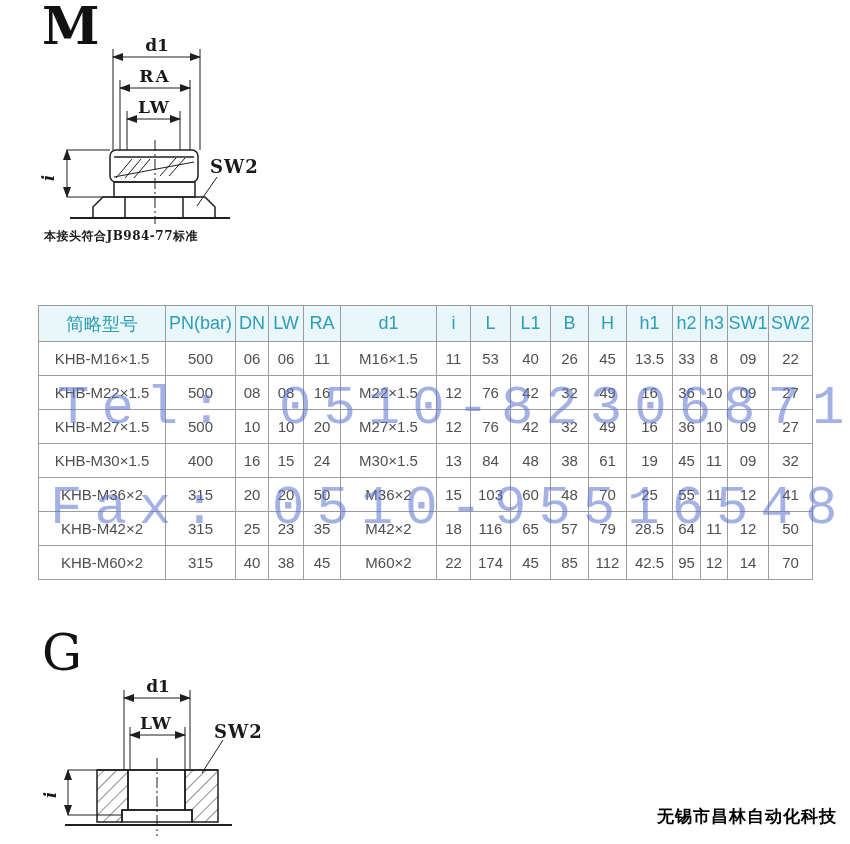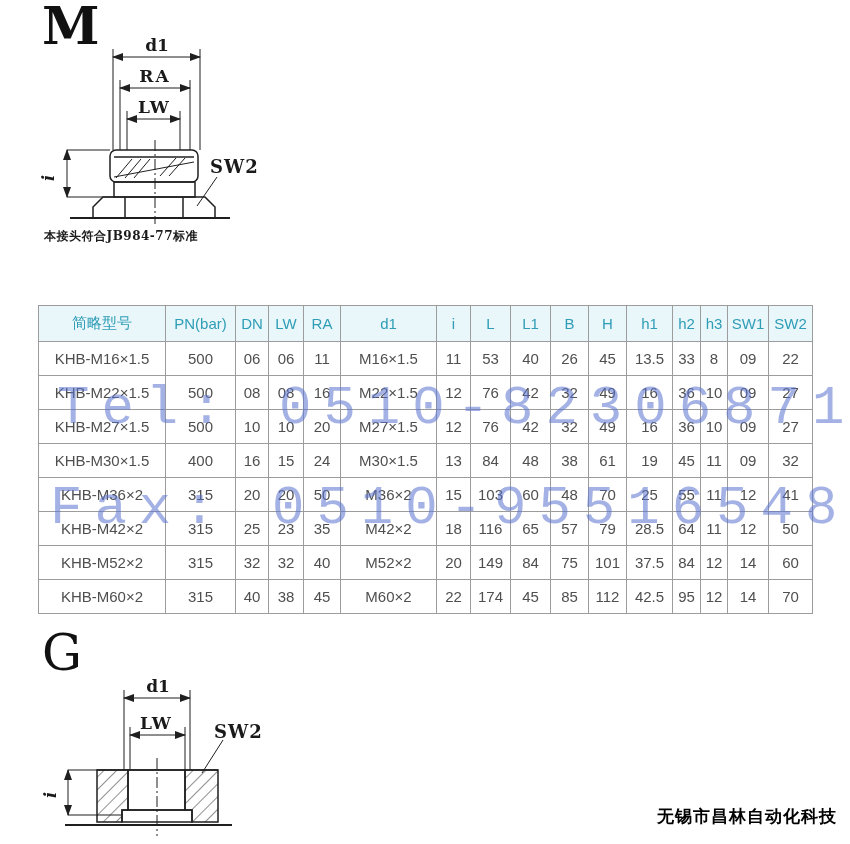--- a/index.html
+++ b/index.html
@@ -35,21 +35,21 @@
   table.spec {
     border-collapse:collapse; table-layout:fixed; width:774px;
     font-size:15px; color:#4f4f4f;
   }
   table.spec th, table.spec td {
     border:1px solid #9c9c9c; text-align:center; vertical-align:middle;
     padding:0; overflow:hidden; white-space:nowrap;
   }
   table.spec th {
     height:35px; background:#e9f6fa; color:#2e9db6; font-weight:normal;
-    font-size:15px;
+    font-size:18px;
   }
   table.spec td { height:33px; }
 
   
   .wm {
     position:absolute; font-family:Liberation Mono, monospace; font-size:54px;
     letter-spacing:12px; opacity:0.55; white-space:nowrap;
     pointer-events:none; z-index:5;
   }
   .wm-tel { left:57px; top:378px; }
@@ -274,38 +274,20 @@
             <td>65</td>
             <td>57</td>
             <td>79</td>
             <td>28.5</td>
             <td>64</td>
             <td>11</td>
             <td>12</td>
             <td>50</td>
           </tr>
           <tr>
-            <td>KHB-M52×2</td>
-            <td>315</td>
-            <td>32</td>
-            <td>32</td>
-            <td>40</td>
-            <td>M52×2</td>
-            <td>20</td>
-            <td>149</td>
-            <td>84</td>
-            <td>75</td>
-            <td>101</td>
-            <td>37.5</td>
-            <td>84</td>
-            <td>12</td>
-            <td>14</td>
-            <td>60</td>
-          </tr>
-          <tr>
             <td>KHB-M60×2</td>
             <td>315</td>
             <td>40</td>
             <td>38</td>
             <td>45</td>
             <td>M60×2</td>
             <td>22</td>
             <td>174</td>
             <td>45</td>
             <td>85</td>

